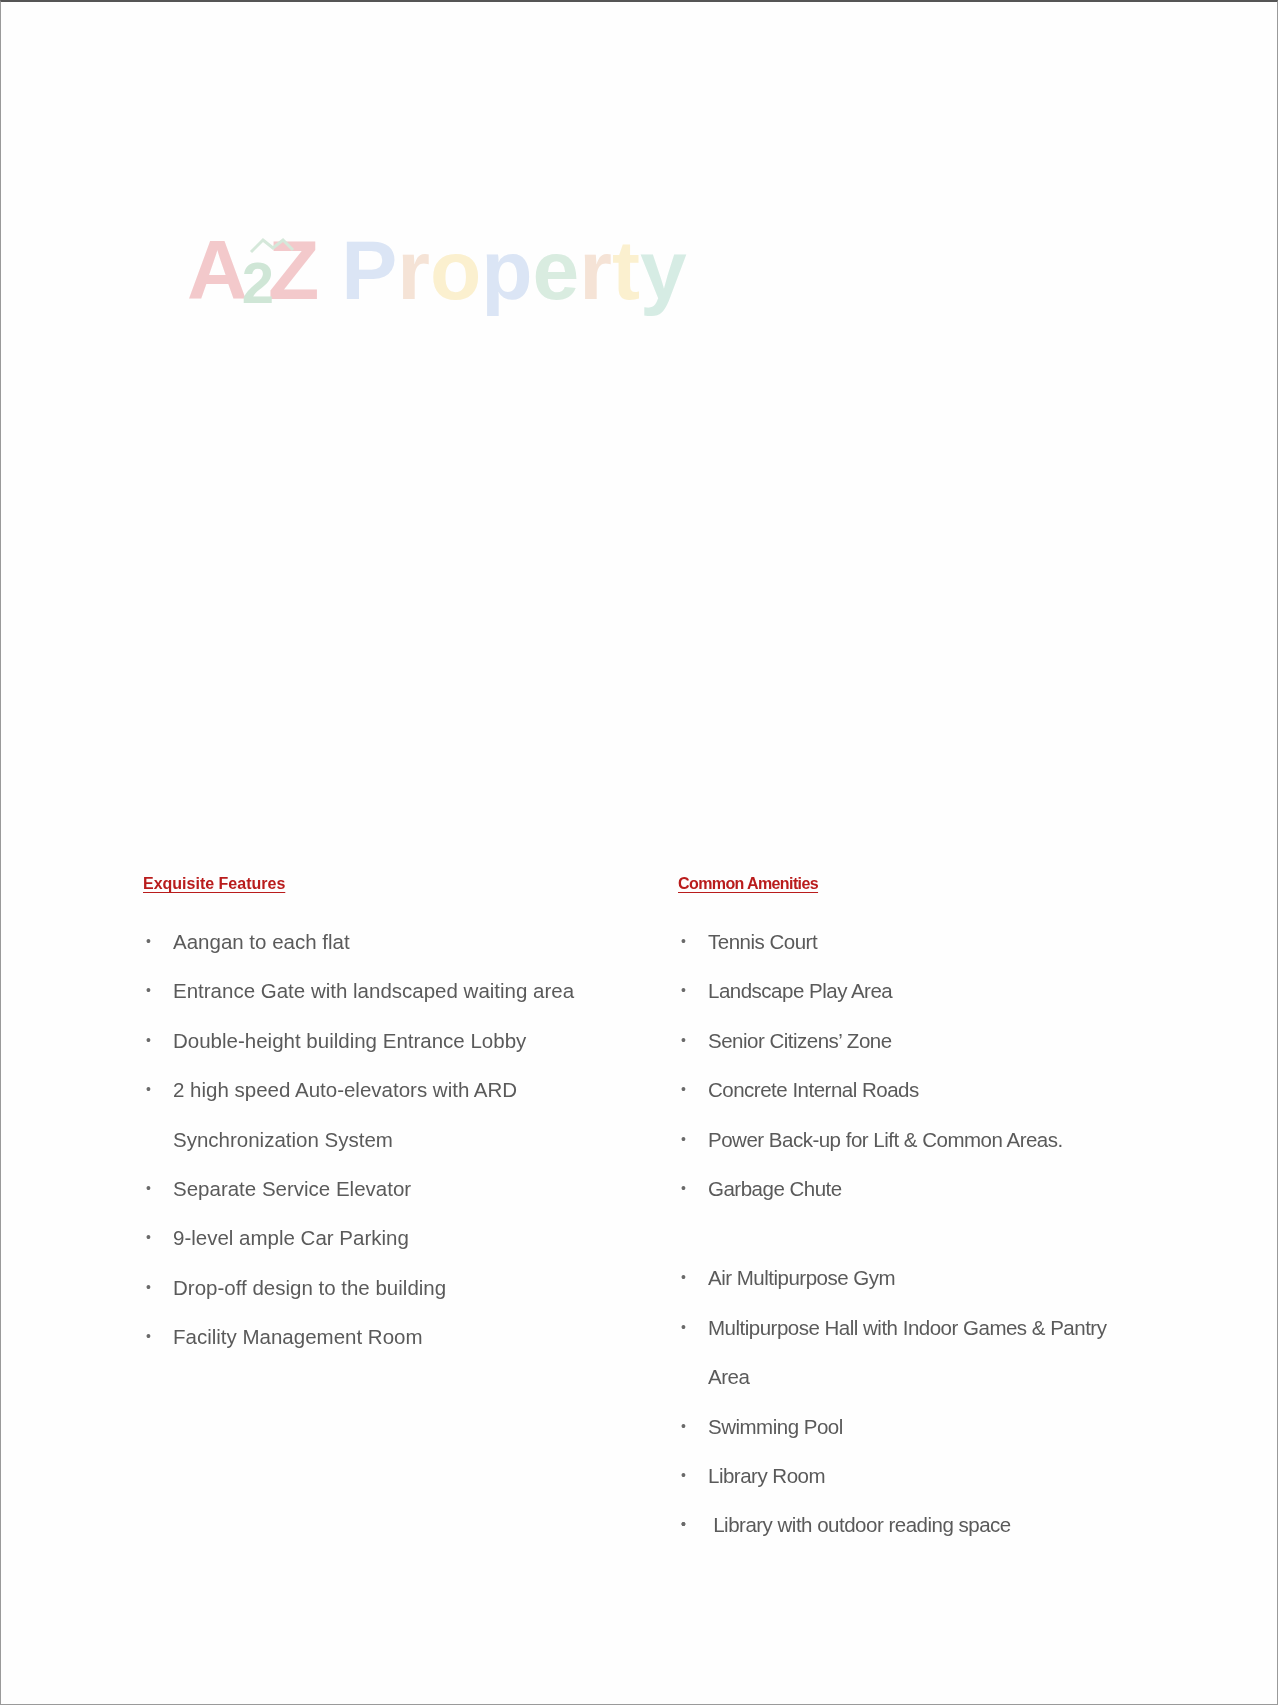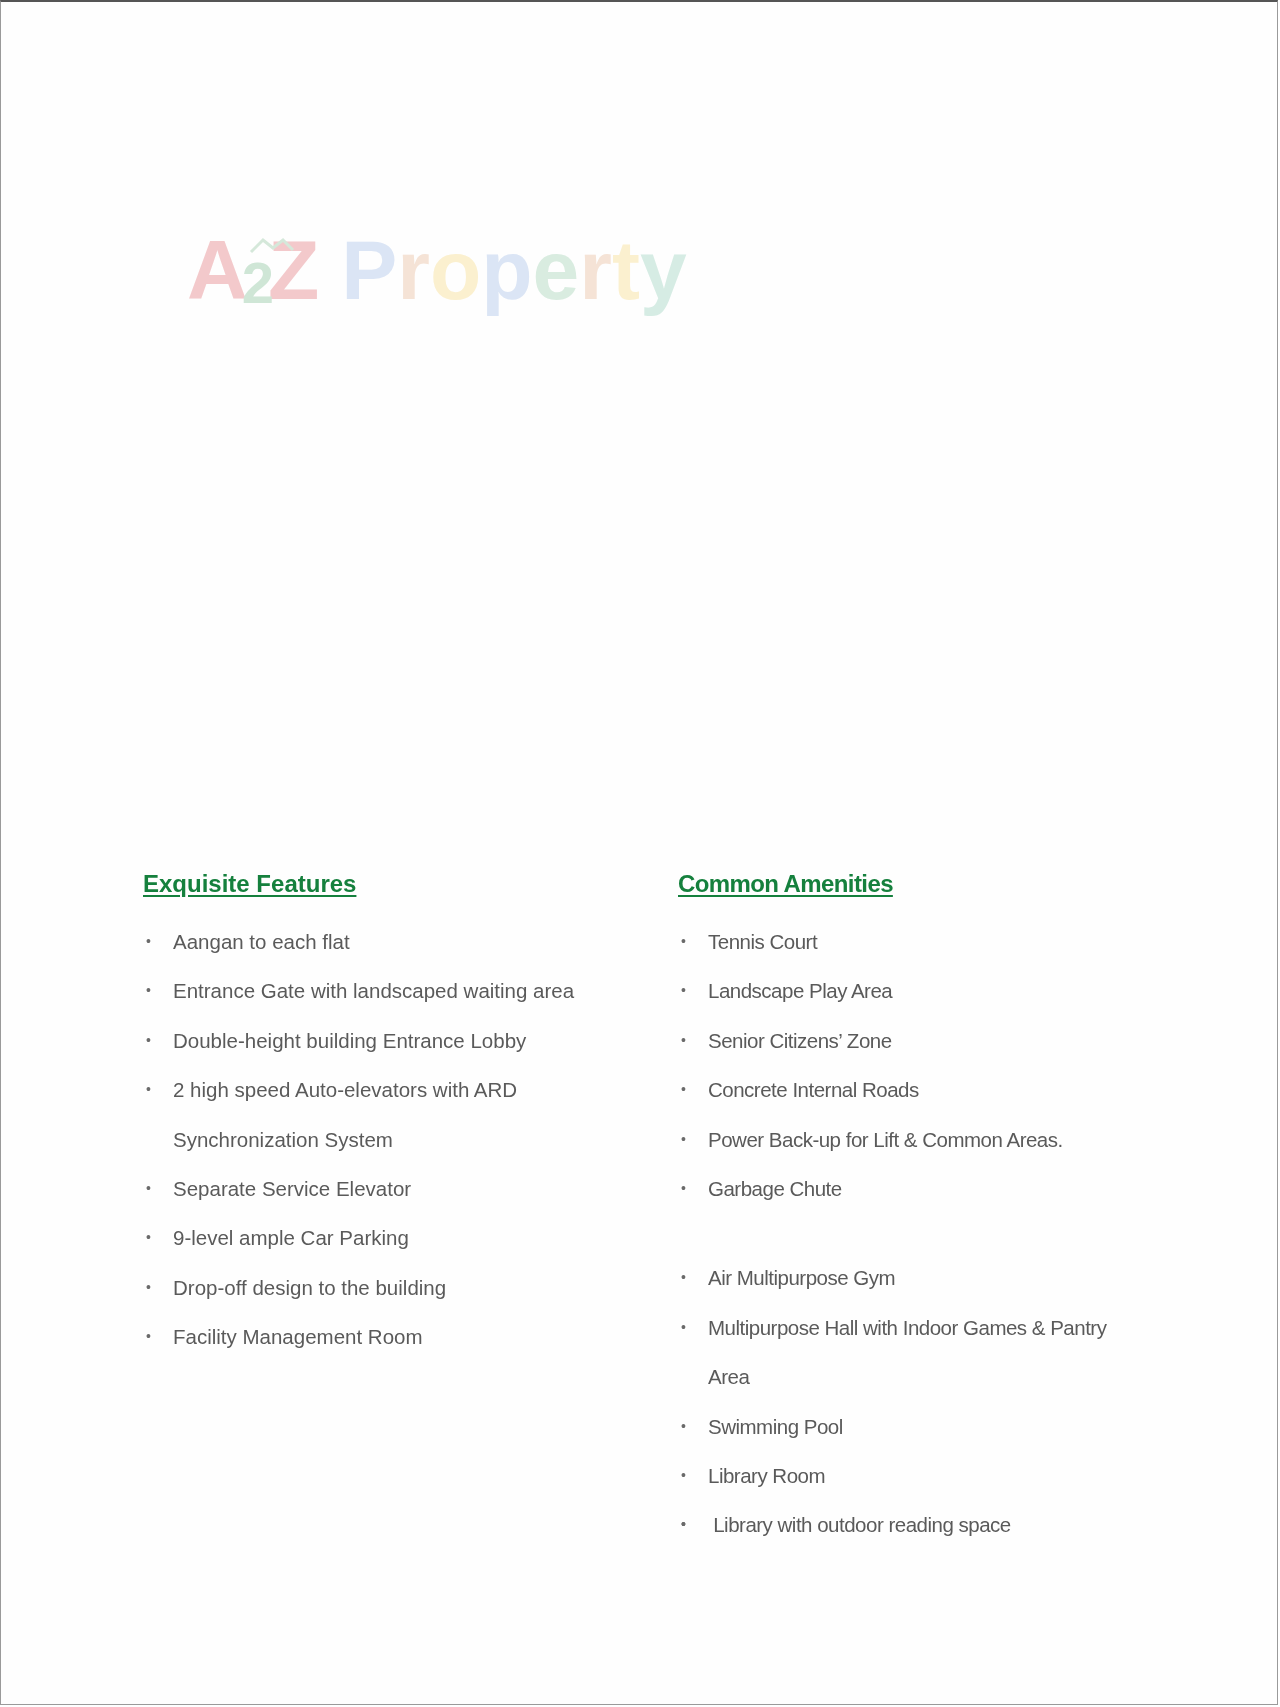--- a/index.html
+++ b/index.html
@@ -7,21 +7,21 @@
     .page { position:absolute; left:0; top:0; width:1278px; height:1705px; border:1px solid #9a9a9a; border-top:2px solid #555; background:#fefefe; box-sizing:border-box; }
     .logo { position:absolute; left:186px; top:226px; font-family:"Liberation Sans", sans-serif; font-weight:bold; font-size:84px; letter-spacing:0px; line-height:1; white-space:nowrap; }
     .logo .az { color:#f3c9cb; }
     .logo .two { color:#cfe6d6; font-size:58px; position:relative; top:4px; margin:0 -6px; }
     .logo .roof { position:absolute; left:62px; top:8px; width:46px; height:18px; }
     .logo .gap { display:inline-block; width:22px; }
     .watermark { position:absolute; left:78px; top:856px; font-size:54px; color:#f1f1f1; white-space:nowrap; letter-spacing:-0.5px; }
     .col { position:absolute; }
     .col.left { left:142px; top:866px; width:500px; }
     .col.right { left:677px; top:866px; width:560px; }
-    .heading { font-size:24px; font-weight:bold; color:#15803d; text-decoration:underline; text-underline-offset:3px; height:32px; line-height:32px; margin-bottom:17px; }
+    .heading { font-size:16px; font-weight:bold; color:#b91c1c; text-decoration:underline; text-underline-offset:3px; height:32px; line-height:32px; margin-bottom:17px; }
     .heading.cond { letter-spacing:-0.6px; }
     ul { list-style:none; margin:0; padding:0; }
     li { position:relative; font-size:20.5px; color:#5a5a5a; line-height:49.4px; padding-left:30px; }
     li .bullet { position:absolute; left:3px; top:0; font-size:14px; color:#6a6a6a; }
     .right li { letter-spacing:-0.5px; }
     .right li .bullet { left:3px; }
     .spacer { height:40px; }
     li.cont { padding-left:30px; }
   </style>
 </head>

